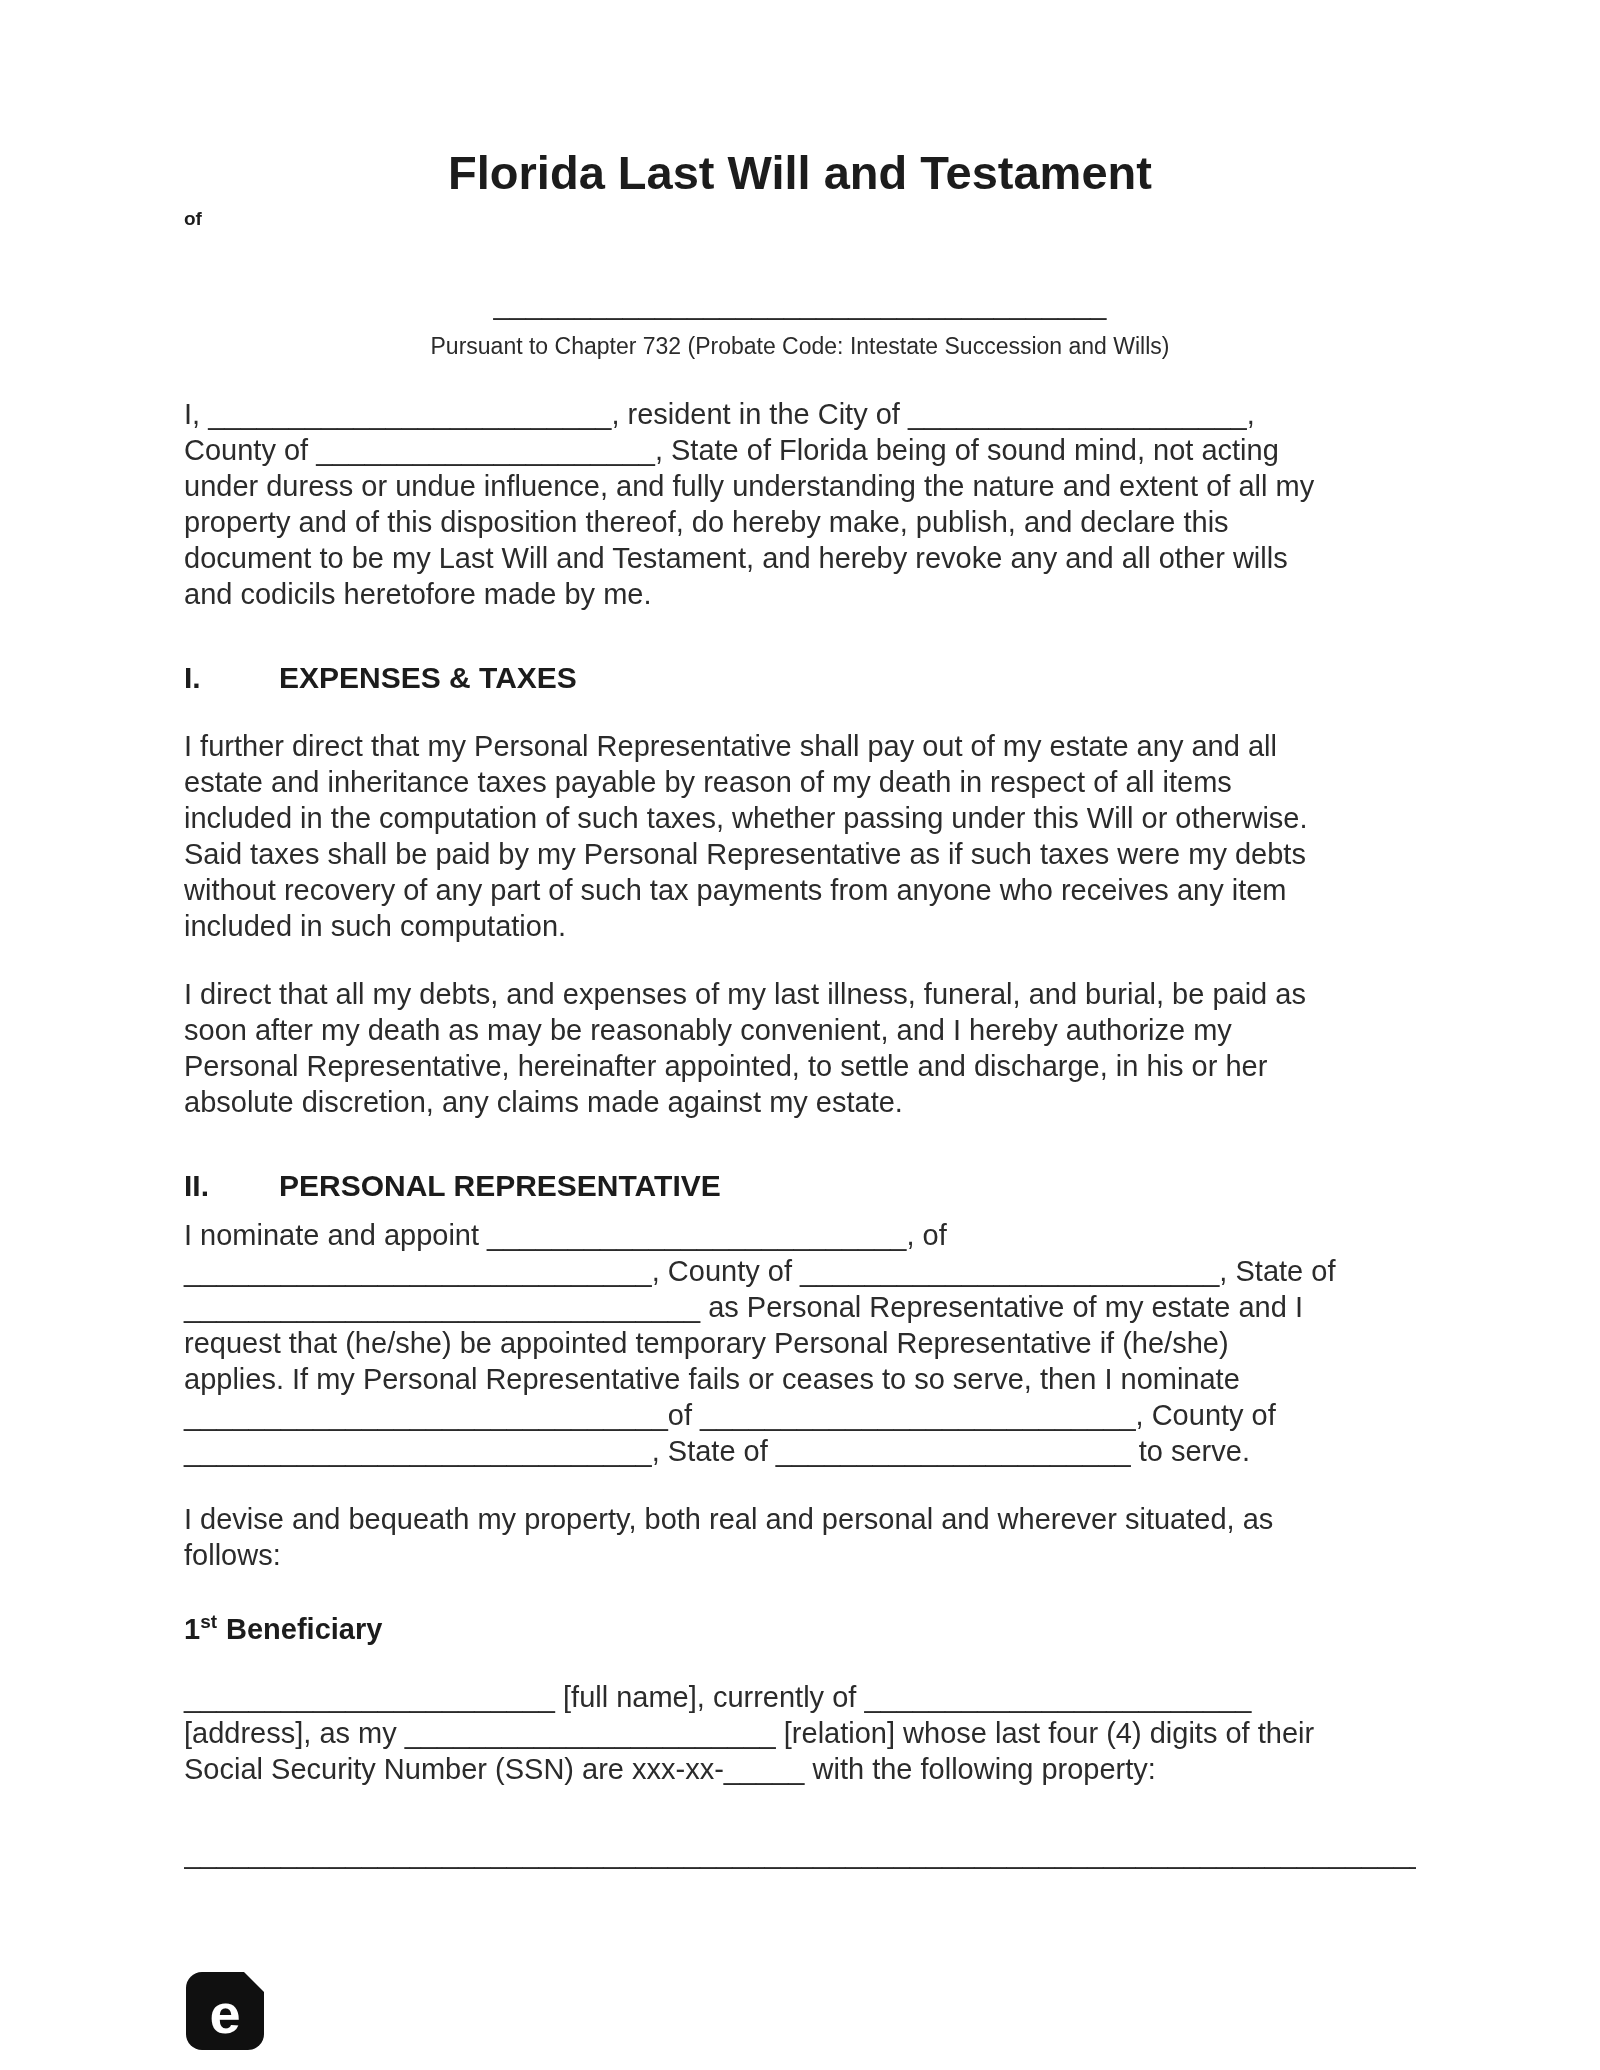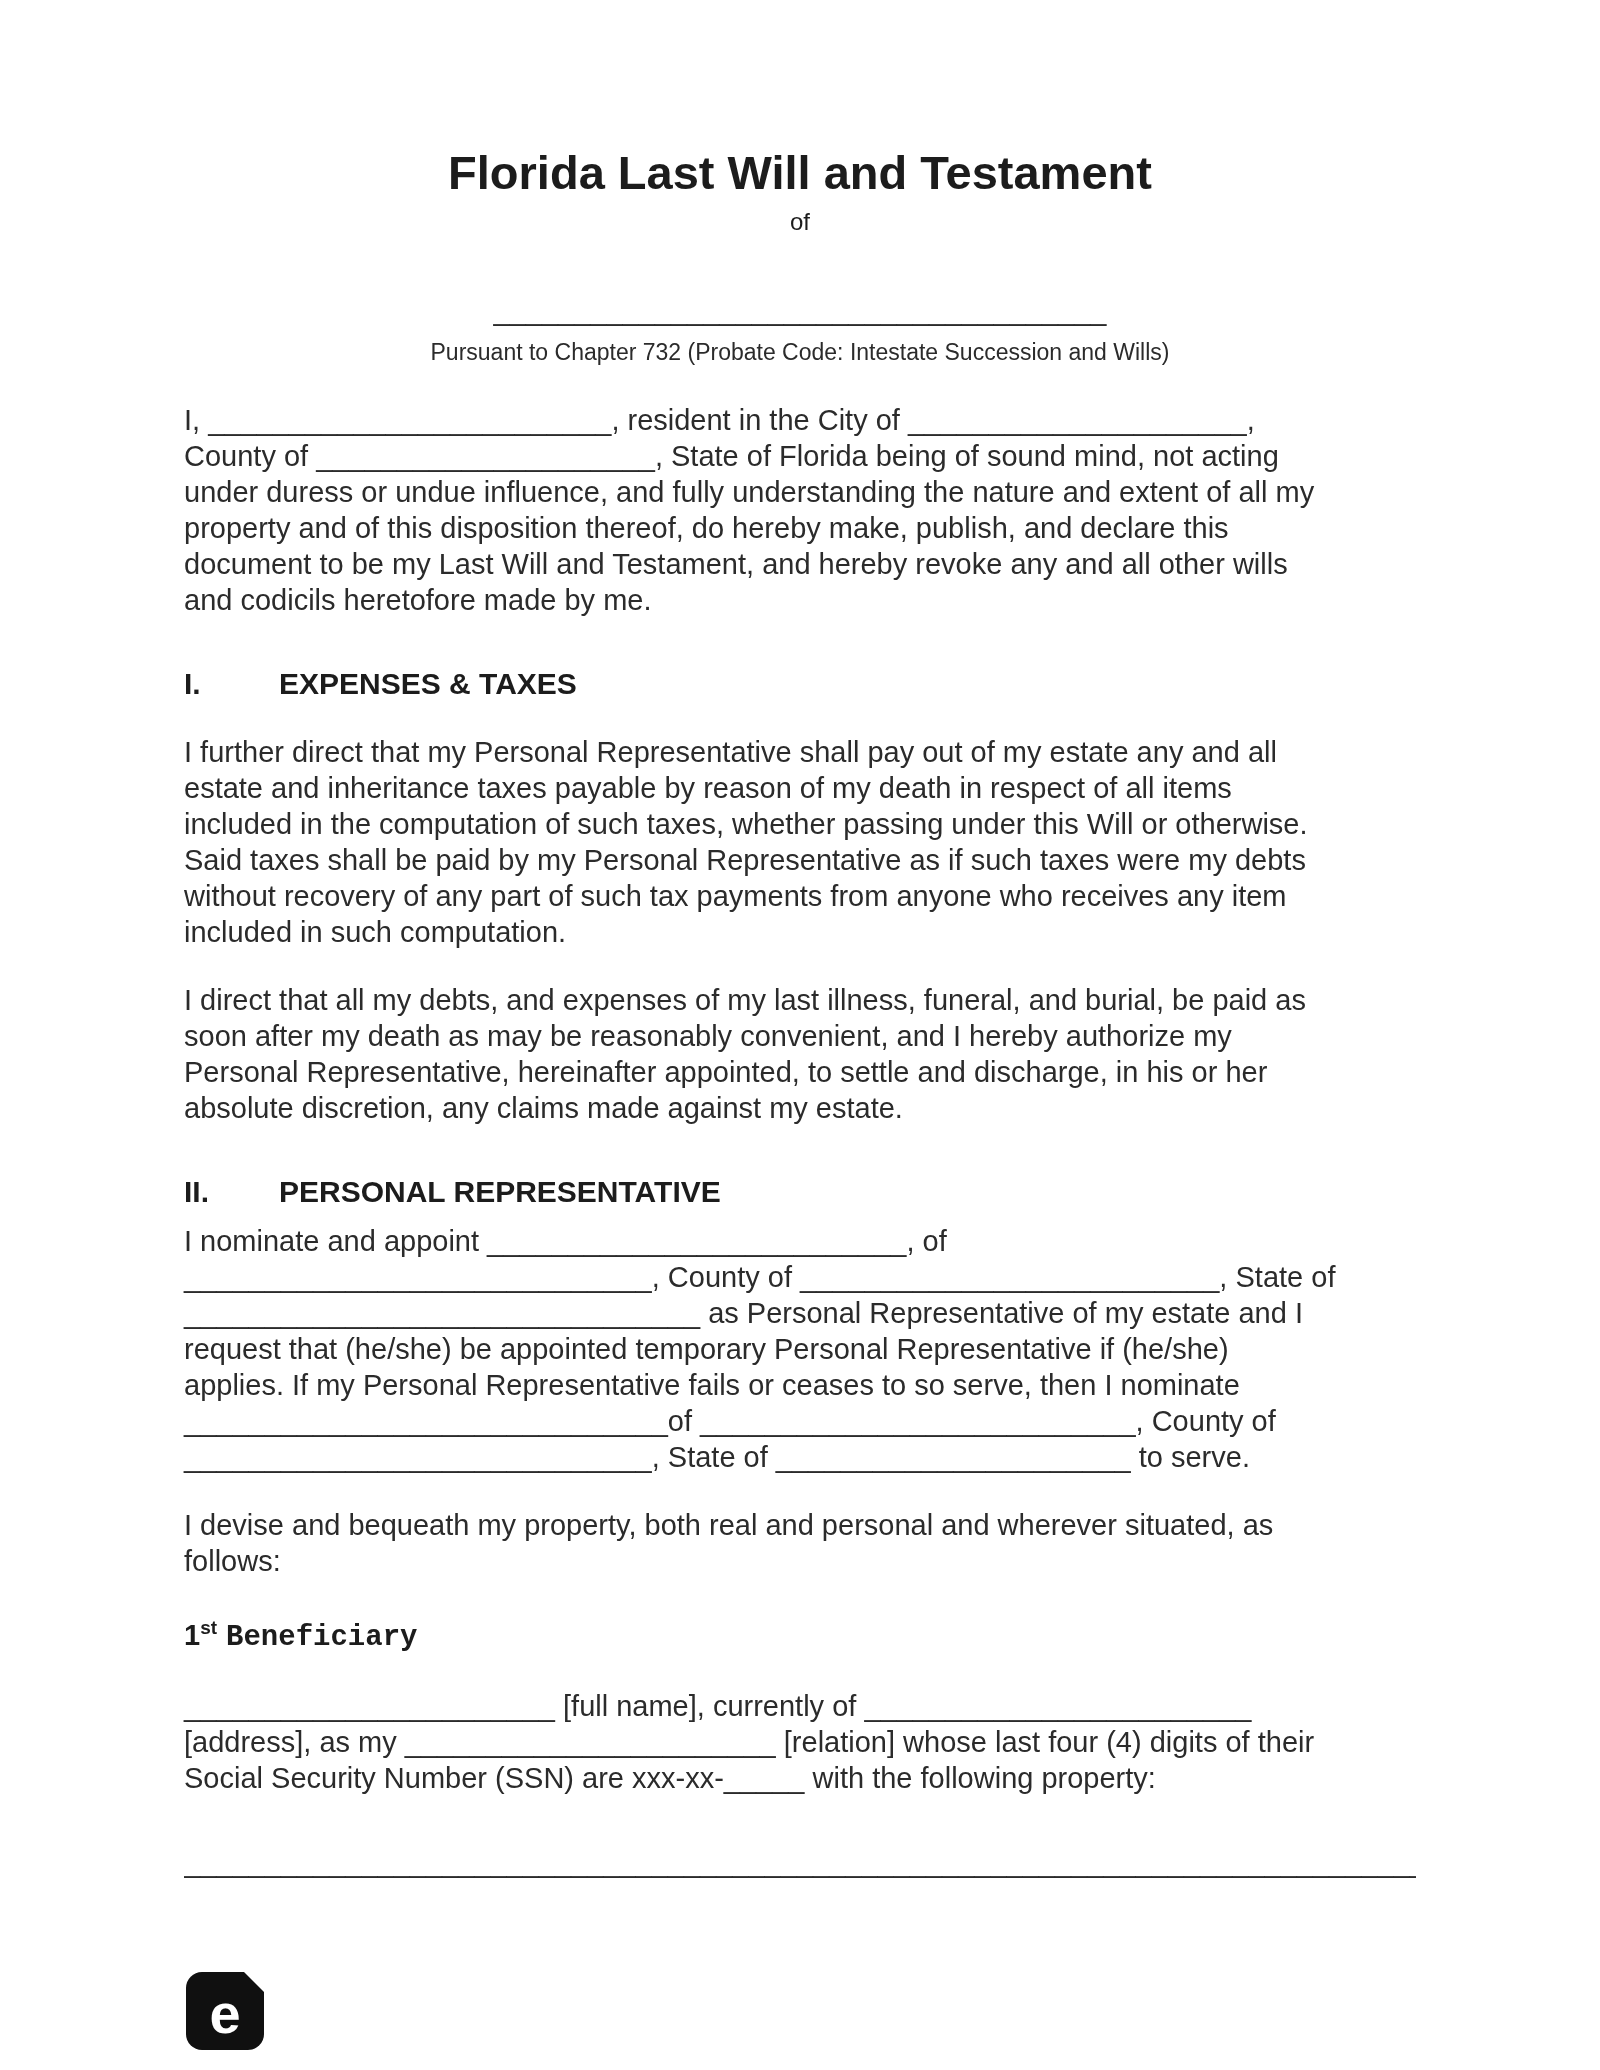--- a/index.html
+++ b/index.html
@@ -18,23 +18,23 @@
   .doc-title {
     margin-top: 146px;
     text-align: center;
     font-size: 47px;
     line-height: 1.15;
     font-weight: bold;
     color: #1c1c1c;
   }
   .of-label {
     margin-top: 8px;
-    text-align: center;
-    font-size: 24px;
-    font-weight: normal;
+    text-align: left;
+    font-size: 19px;
+    font-weight: bold;
     color: #1c1c1c;
   }
   .name-blank {
     margin-top: 56px;
     text-align: center;
     font-size: 29px;
     line-height: 36px;
     white-space: nowrap;
   }
   .pursuant {
@@ -69,21 +69,21 @@
     font-size: 29px;
     line-height: 36px;
     font-weight: bold;
     color: #1c1c1c;
   }
   .beneficiary-heading sup {
     font-size: 19px;
     vertical-align: super;
     line-height: 0;
   }
-  .beneficiary-heading .bene-label { margin-left: 9px; font-family: Liberation Mono, monospace; }
+  .beneficiary-heading .bene-label { margin-left: 9px; }
 
   .rule-line {
     margin-top: 48px;
     font-size: 29px;
     line-height: 36px;
     white-space: nowrap;
     overflow: hidden;
   }
 
   .logo {

